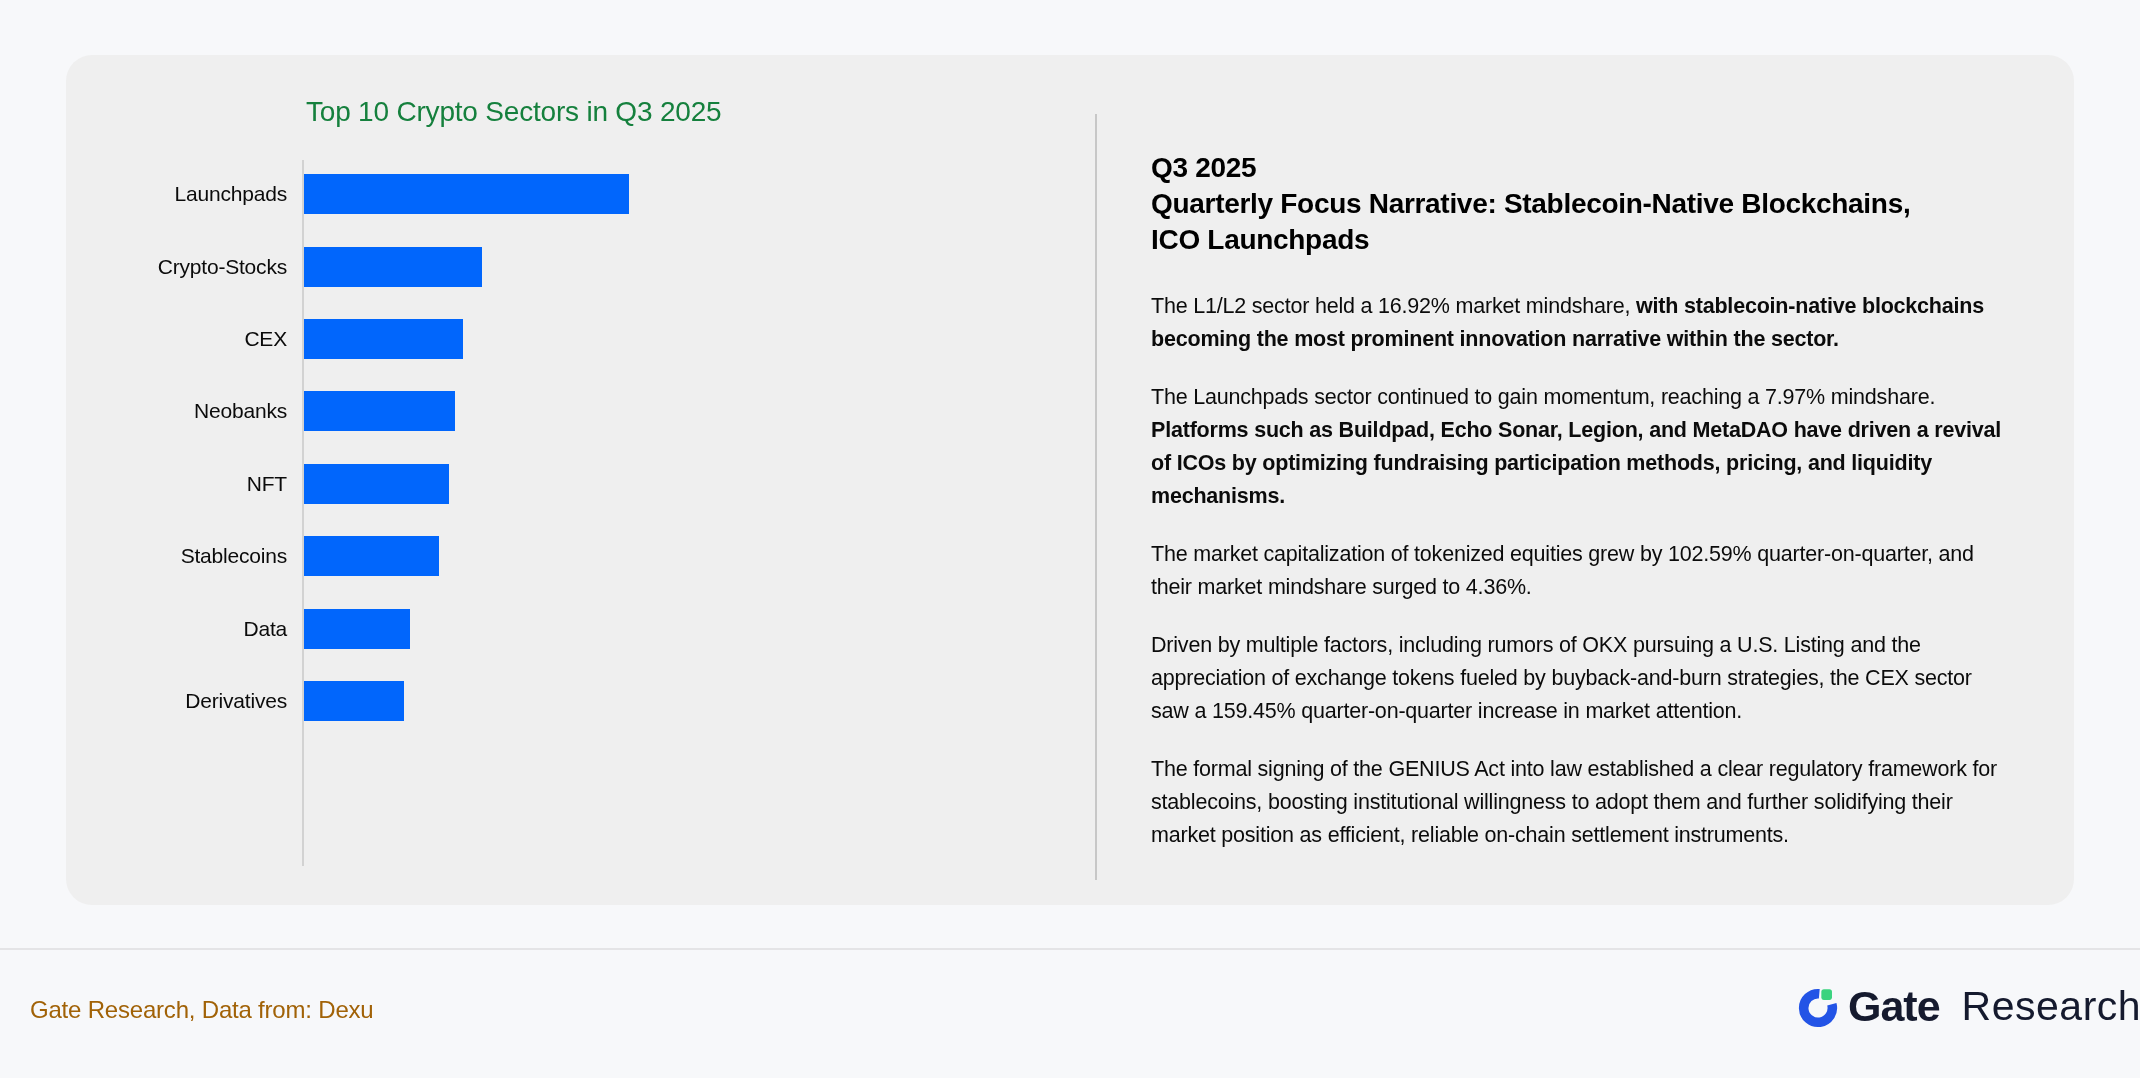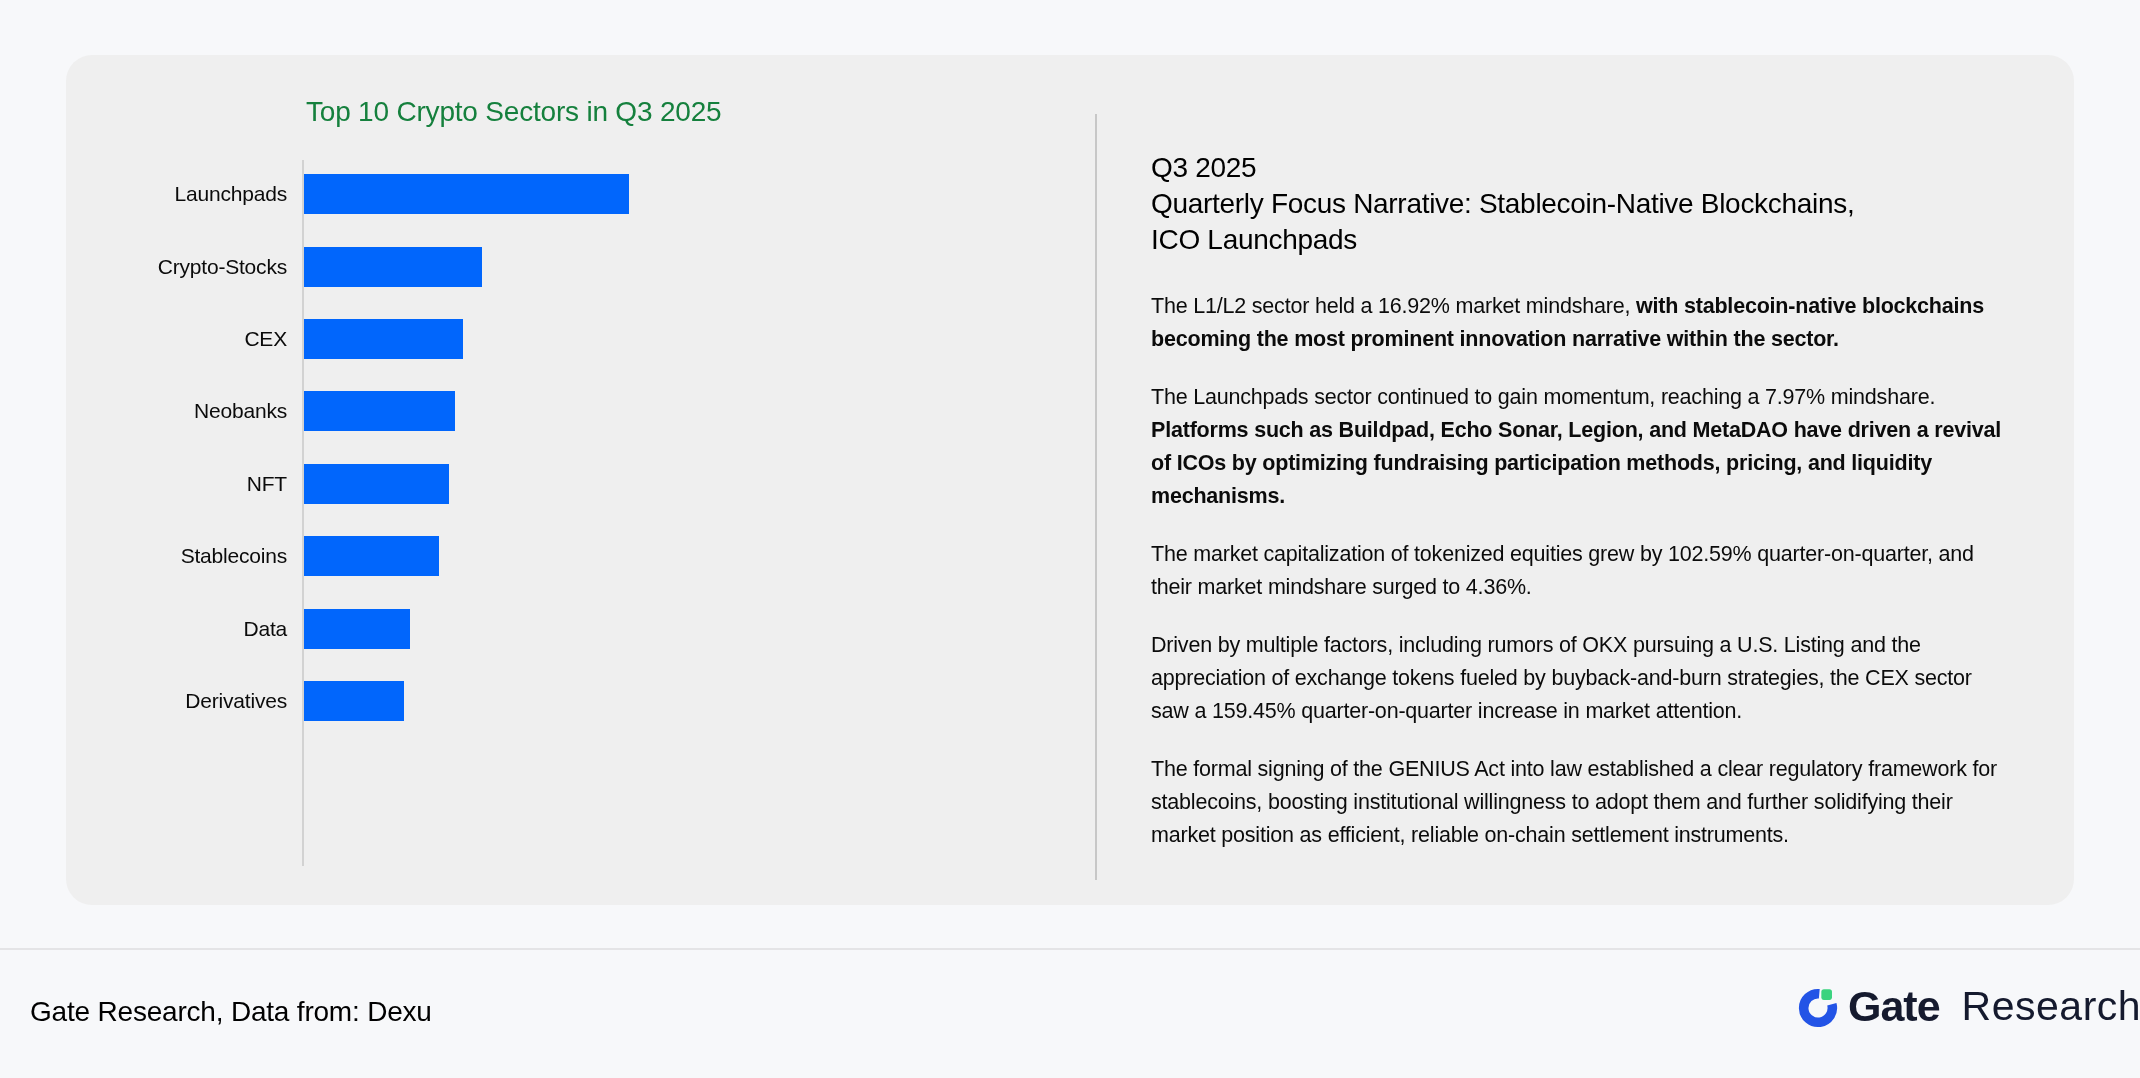--- a/index.html
+++ b/index.html
@@ -36,37 +36,37 @@
   }
   .bar{height:40px;margin-left:17px}
   
   .divider-v{
     position:absolute;left:1095px;top:114px;
     width:2px;height:766px;background:#c7c7c7;
   }
   
   .narrative{position:absolute;left:1151px;top:150px;width:862px}
   .headline{
-    font-size:28px;font-weight:400;line-height:36px;
+    font-size:28px;font-weight:700;line-height:36px;
     letter-spacing:-0.3px;color:#000;
   }
   .paras p{
     margin:25px 0 0;
     font-size:21.5px;line-height:33px;letter-spacing:-0.2px;color:#0b0b0b;
   }
   .paras p:first-child{margin-top:32px}
   .paras .b{font-weight:700}
   
   .footer-rule{
     position:absolute;left:0;top:948px;
     width:2140px;height:2px;background:#e4e4e6;
   }
   .source-text{
     position:absolute;left:30px;top:996px;
-    font-size:28px;color:#000000;letter-spacing:-0.2px;
+    font-size:24px;color:#a16207;letter-spacing:-0.2px;
   }
   .logo{
     position:absolute;left:1796px;top:982px;
     display:flex;align-items:center;
   }
   .logo svg{display:block}
   .logo-gate{
     font-size:43px;font-weight:700;letter-spacing:-1px;
     margin-left:5px;
   }

